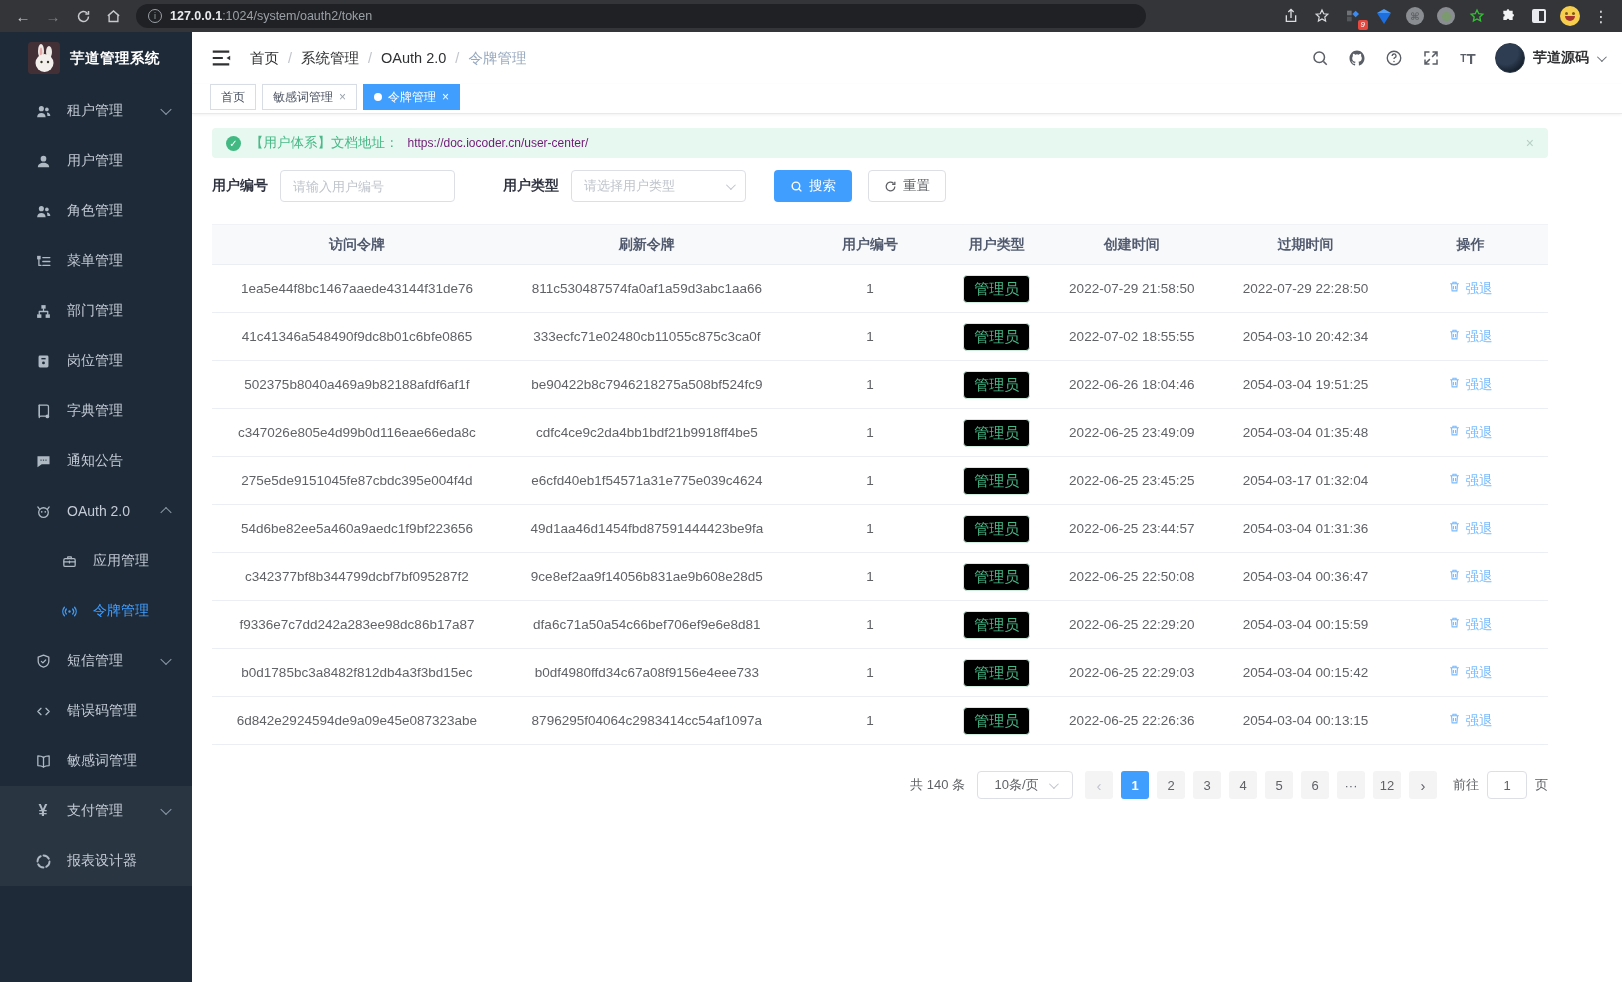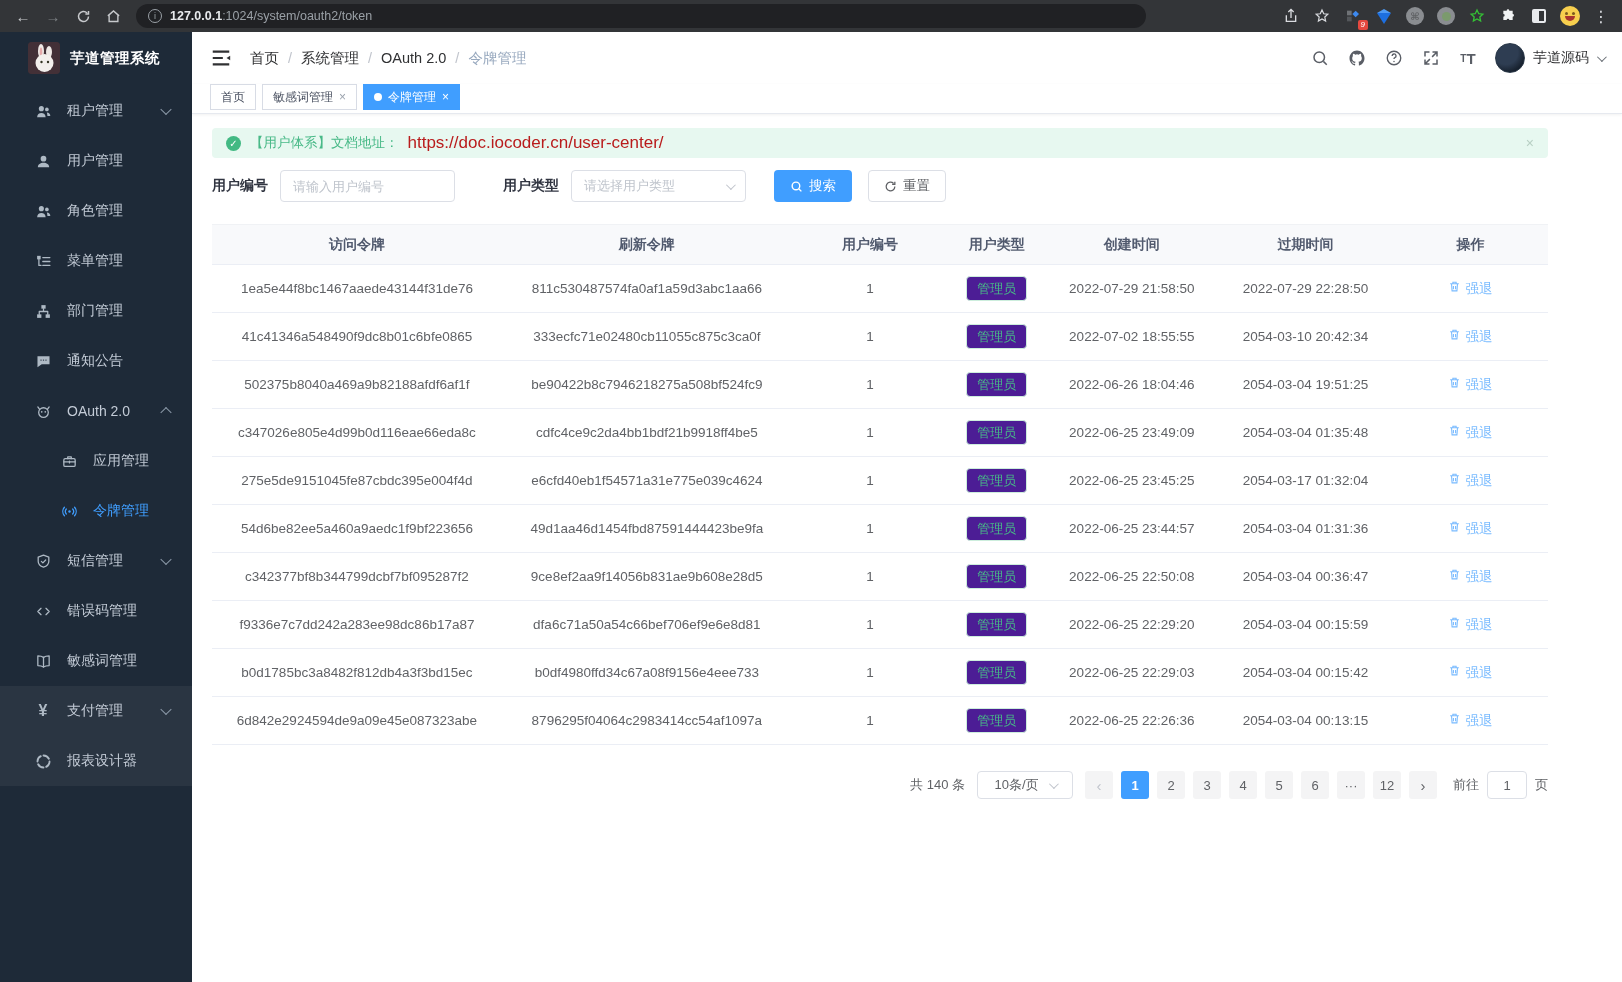--- a/index.html
+++ b/index.html
@@ -54,60 +54,60 @@
   .crumbs { display:flex; align-items:center; font-size:14.5px; color:#303133; gap:9px; }
   .crumb-sep { color:#c0c4cc; }
   .crumb-last { color:#97a8be; }
   .hdr-right { margin-left:auto; display:flex; align-items:center; gap:17px; color:#5a5e66; }
   .hdr-right .hicon { width:20px; height:20px; display:flex; align-items:center; justify-content:center; }
   .hdr-right .hicon svg { width:18px; height:18px; }
   .fs-icon { font-size:15px; font-weight:700; color:#5a5e66; letter-spacing:0; }
   .fs-icon .sm { font-size:10px; }
   .user-chip { display:flex; align-items:center; gap:8px; }
   .avatar { width:30px; height:30px; border-radius:50%; background:radial-gradient(circle at 35% 30%, #2e3d52 0 45%, #131c28 80%); border:1px solid #2a3848; }
-  .user-name { font-size:14px; color:#303133; }
+  .user-name { font-size:14px; color:#303133;font-weight:bold; }
   .caret-down { width:7px; height:7px; border-right:1.6px solid #6b7077; border-bottom:1.6px solid #6b7077; transform:rotate(45deg) translateY(-2px); }
 
   
   .tabbar { height:30px; display:flex; align-items:flex-start; gap:6px; padding:0 18px; border-bottom:1px solid #e6e9ef; box-shadow:0 1px 3px rgba(0,0,0,.06); }
   .tag { height:26px; display:flex; align-items:center; gap:6px; padding:0 10px; border:1px solid #d8dce5; background:#fff; color:#495060; font-size:12px; cursor:pointer; }
   .tag .tclose { font-size:12px; color:#9aa2ad; }
   .tag.active { background:#409eff; border-color:#409eff; color:#fff; }
   .tag.active .tdot { width:8px; height:8px; border-radius:50%; background:#fff; }
   .tag.active .tclose { color:#fff; }
 
   
   .overlay-title { position:absolute; left:468px; top:36px; font-size:31px; font-weight:700; color:#f8280c; z-index:30; letter-spacing:1px; white-space:nowrap; }
 
   
   .content { padding:14px 0 0 20px; }
   .alert { width:1336px; height:30px; background:#e7f8f0; border-radius:4px; display:flex; align-items:center; padding:0 14px; gap:9px; margin-bottom:12px; }
   .alert .ok { width:15px; height:15px; border-radius:50%; background:#42b983; color:#fff; font-size:10px; display:flex; align-items:center; justify-content:center; }
   .alert-text { font-size:13.5px; color:#48b987; }
-  .alert-link { font-size:17px; color:#b91c1c; text-decoration:none; }
+  .alert-link { font-size:12px; color:#701a75; text-decoration:none; }
   .alert-close { margin-left:auto; color:#b7cfc3; font-size:14px; cursor:pointer; }
 
   .filters { display:flex; align-items:center; gap:10px; margin-bottom:22px; }
   .f-label { font-size:14px; font-weight:700; color:#313541; margin-right:2px; }
   .f-input, .f-select { width:175px; height:32px; border:1px solid #dcdfe6; border-radius:4px; font-size:13px; color:#606266; padding:0 12px; outline:none; background:#fff; }
   .f-input::placeholder { color:#bfc4cc; }
   .f-select { display:flex; align-items:center; justify-content:space-between; color:#bfc4cc; cursor:pointer; }
   .sel-chev { width:7px; height:7px; border-right:1.4px solid #c0c4cc; border-bottom:1.4px solid #c0c4cc; transform:rotate(45deg) translateY(-2px); }
   .btn { height:32px; border-radius:4px; font-size:13.5px; display:flex; align-items:center; gap:6px; padding:0 15px; cursor:pointer; border:1px solid transparent; }
   .btn svg { width:13px; height:13px; }
   .btn-primary { background:#409eff; color:#fff; margin-left:18px; }
   .btn-plain { background:#fff; color:#606266; border-color:#dcdfe6; margin-left:6px; }
   .gap28 { width:28px; }
 
   
   table.tk { width:1336px; border-collapse:collapse; table-layout:fixed; }
   table.tk th { height:40px; background:#f8f9fb; color:#515a6e; font-size:14px; font-weight:700; border-top:1px solid #f0f2f5; border-bottom:1px solid #ebeef5;margin-top:42px; }
   table.tk td { height:48px; text-align:center; font-size:13.5px; color:#606266; border-bottom:1px solid #ebeef5; white-space:nowrap; overflow:hidden; }
   .col1{width:21.7%}.col2{width:21.7%}.col3{width:11.7%}.col4{width:7.3%}.col5{width:12.9%}.col6{width:13.1%}.col7{width:11.6%}
-  .badge { display:inline-block; padding:4px 10px; background:#4c1d95; border:1px solid #cdeedd; border-radius:4px; color:#48b987; font-size:13px; line-height:1.2; }
+  .badge { display:inline-block; padding:4px 10px; background:#000000; border:1px solid #cdeedd; border-radius:4px; color:#48b987; font-size:15px; line-height:1.2; }
   .kick { color:#79bbff; font-size:13.5px; display:inline-flex; align-items:center; gap:4px; cursor:pointer; background:none; border:none; font-family:Liberation Serif, serif; }
   .kick svg { width:13px; height:13px; }
 
   
   .pager { width:1336px; margin-top:26px; display:flex; align-items:center; justify-content:flex-end; gap:12px; font-size:13px; color:#606266; }
   .psize { width:96px; height:28px; border:1px solid #dcdfe6; border-radius:4px; display:flex; align-items:center; justify-content:center; gap:10px; color:#606266; cursor:pointer; background:#fff; }
   .pbtns { display:flex; align-items:center; gap:8px; }
   .pbtn { min-width:28px; height:28px; padding:0 4px; background:#f4f4f5; border-radius:3px; display:flex; align-items:center; justify-content:center; font-size:13px; color:#606266; cursor:pointer; border:none; font-family:inherit; }
   .pbtn.active { background:#409eff; color:#fff; font-weight:700; }
   .pbtn.nav { font-size:15px; }
@@ -250,20 +250,40 @@
         <div class="side-item">
           <span class="s-icon">
             <svg viewBox="0 0 24 24" fill="none" stroke="currentColor" stroke-width="1.8" stroke-linecap="round" stroke-linejoin="round">
               <rect x="9" y="3" width="6" height="5" fill="currentColor" stroke="none"></rect>
               <rect x="3" y="16" width="6" height="5" fill="currentColor" stroke="none"></rect>
               <rect x="15" y="16" width="6" height="5" fill="currentColor" stroke="none"></rect>
               <path d="M12 8v4M6 16v-4h12v4"></path>
             </svg>
           </span>
           <span class="s-label">部门管理</span>
+        </div>
+        <div class="side-item">
+          <span class="s-icon">
+            <svg viewBox="0 0 24 24" fill="currentColor" stroke="none" stroke-width="1.8" stroke-linecap="round" stroke-linejoin="round">
+              <rect x="5" y="3.5" width="14" height="17" rx="2" fill="currentColor" stroke="none"></rect>
+              <rect x="9" y="7" width="6" height="2" fill="#1e2a38" stroke="none"></rect>
+              <circle cx="12" cy="14" r="2" fill="#1e2a38" stroke="none"></circle>
+            </svg>
+          </span>
+          <span class="s-label">岗位管理</span>
+        </div>
+        <div class="side-item">
+          <span class="s-icon">
+            <svg viewBox="0 0 24 24" fill="none" stroke="currentColor" stroke-width="1.8" stroke-linecap="round" stroke-linejoin="round">
+              <path d="M6 3h11a2 2 0 0 1 2 2v13.5H8a2 2 0 0 0-2 2z"></path>
+              <path d="M6 18.5V3"></path>
+              <circle cx="17.5" cy="19" r="2.6" fill="currentColor" stroke="none"></circle>
+            </svg>
+          </span>
+          <span class="s-label">字典管理</span>
         </div>
         <div class="side-item">
           <span class="s-icon">
             <svg viewBox="0 0 24 24" fill="currentColor" stroke="none" stroke-width="1.8" stroke-linecap="round" stroke-linejoin="round">
               <path d="M3.5 4.5h17v11.5H9.5L3.5 20z" fill="currentColor" stroke="none"></path>
               <circle cx="8.5" cy="10" r="1" fill="#1e2a38" stroke="none"></circle>
               <circle cx="12" cy="10" r="1" fill="#1e2a38" stroke="none"></circle>
               <circle cx="15.5" cy="10" r="1" fill="#1e2a38" stroke="none"></circle>
             </svg>
           </span>

